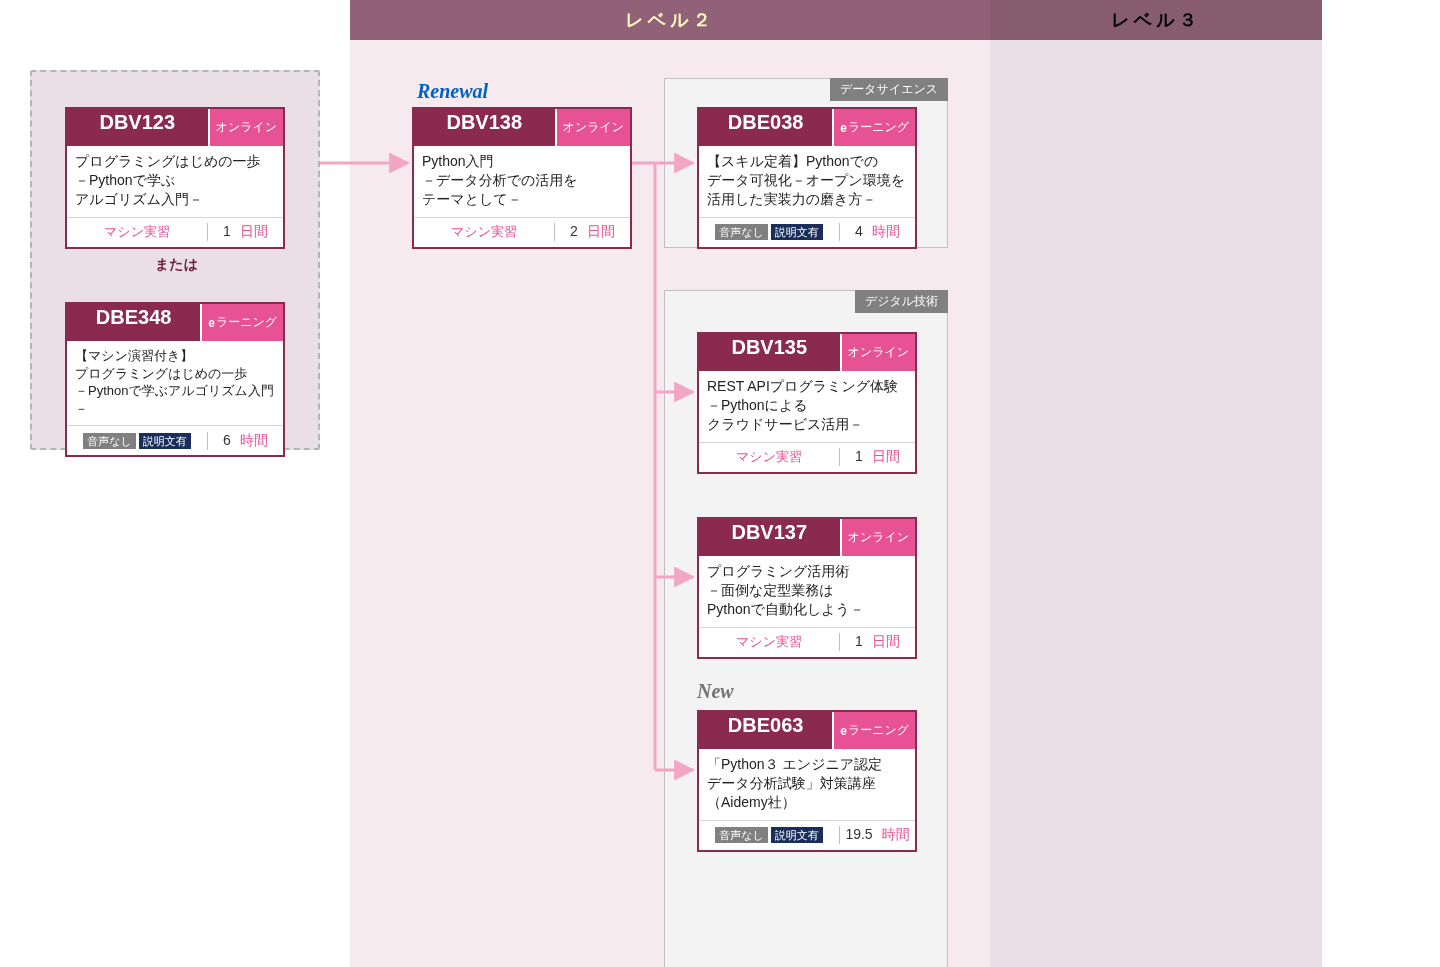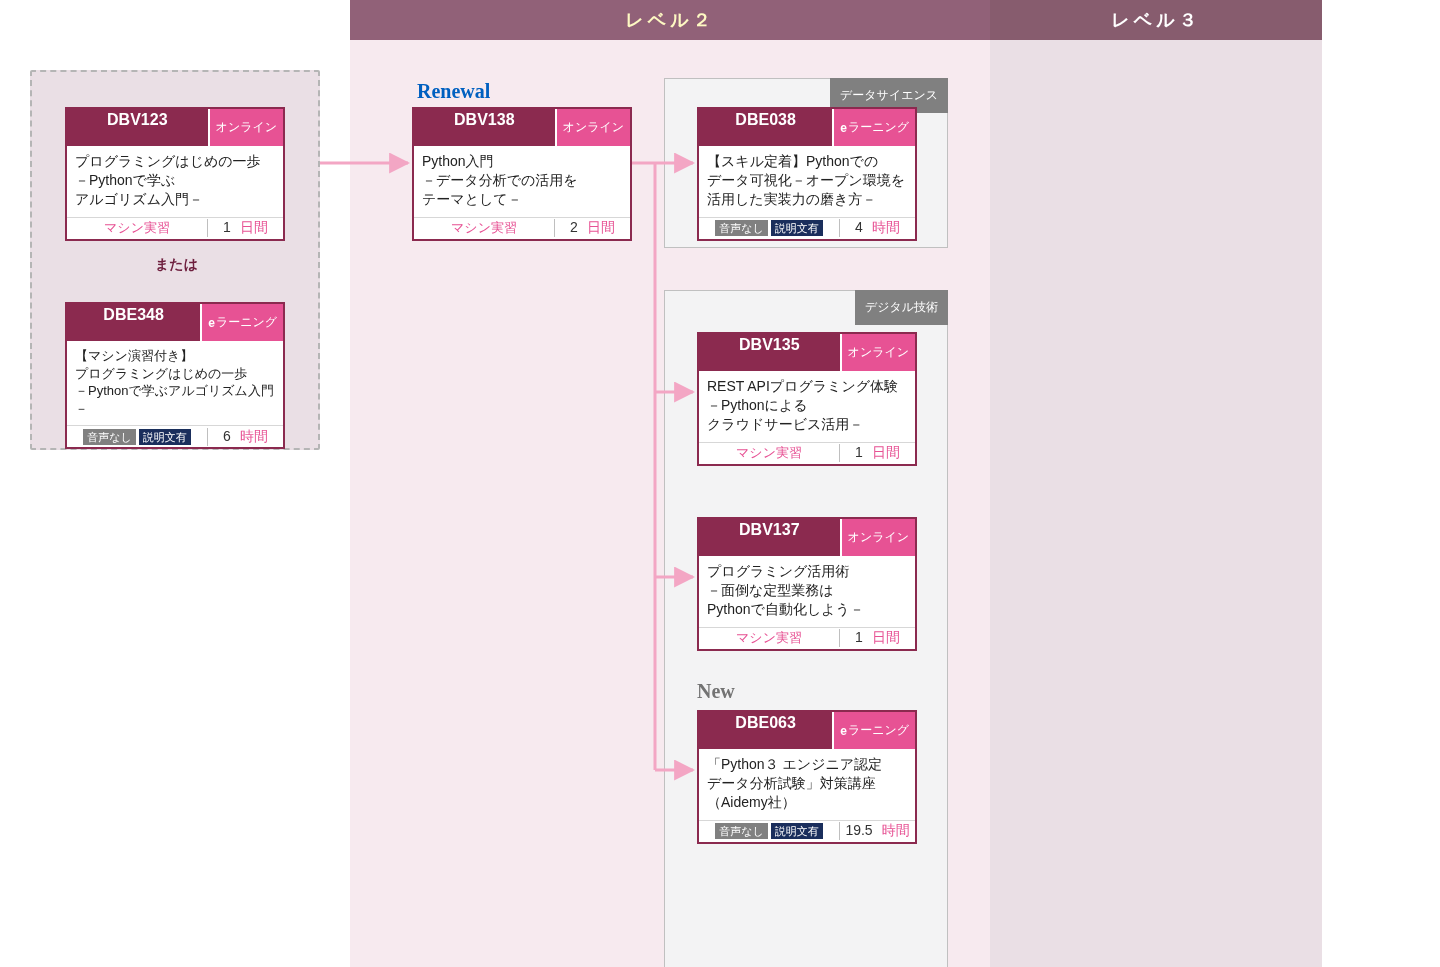--- a/index.html
+++ b/index.html
@@ -44,21 +44,21 @@
     height:40px;
     line-height:40px;
     text-align:center;
     color:#fff;
     font-size:18px;
     font-weight:bold;
     letter-spacing:4px;
   }
   .level-1 .level-header{background:var(--pink-header);color:#fff;}
   .level-2 .level-header{background:var(--mauve-header);color:#fef9c3;}
-  .level-3 .level-header{background:var(--mauve-dark);color:#ffffff;}
+  .level-3 .level-header{background:var(--mauve-dark);color:#000000;}
   .level-body{
     position:absolute;
     top:40px;
     bottom:0;
     left:0;right:0;
   }
   .level-1 .level-body{background:var(--pink-lighter);}
   .level-2 .level-body{background:var(--pink-light);}
   .level-3 .level-body{background:#eadfe5;}
 
@@ -75,40 +75,40 @@
     border:1px solid var(--gray-border);
     background:#f3f3f4;
   }
   .category-label{
     position:absolute;
     top:-1px;
     right:-1px;
     background:var(--gray-badge);
     color:#fff;
     font-size:12px;
-    padding:9px 10px;
+    padding:3px 10px;
   }
 
   
   .card{
     position:absolute;
     width:220px;
     border:2px solid var(--maroon);
     background:#fff;
   }
   .card-head{
     display:flex;
     align-items:stretch;
     background:var(--maroon);
     color:#fff;
   }
   .card-code{
     flex:1;
     text-align:center;
-    font-size:16px;
+    font-size:20px;
     font-weight:bold;
     padding:2px 0;
   }
   .card-mode{
     background:var(--pink-badge);
     color:#fff;
     font-size:12px;
     padding:10px 6px;
     display:flex;
     align-items:center;
@@ -120,21 +120,21 @@
     padding:6px 8px 8px 8px;
     font-size:14px;
     line-height:1.35;
     color:#222;
     min-height:60px;
   }
   .card-foot{
     display:flex;
     align-items:center;
     border-top:1px solid #d7d7d7;
-    height:22px;
+    height:30px;
   }
   .foot-left{
     flex:1;
     display:flex;
     align-items:center;
     justify-content:center;
     gap:3px;
     padding:0 4px;
   }
   .foot-left.machine{
@@ -164,20 +164,21 @@
   .foot-right .unit{color:var(--pink-badge);margin-left:9px;}
 
   .or-label{
     position:absolute;
     color:var(--maroon-text);
     font-size:14px;
     font-weight:bold;
   }
   .flag{
     position:absolute;
+    font-style:italic;
     font-weight:bold;
     font-size:20px;
     font-family:Georgia,"Times New Roman",serif;
     text-align:right;
   }
   .flag.renewal{color:#0060c0;}
   .flag.new{color:#737373;}
 
   
   svg.arrows{

